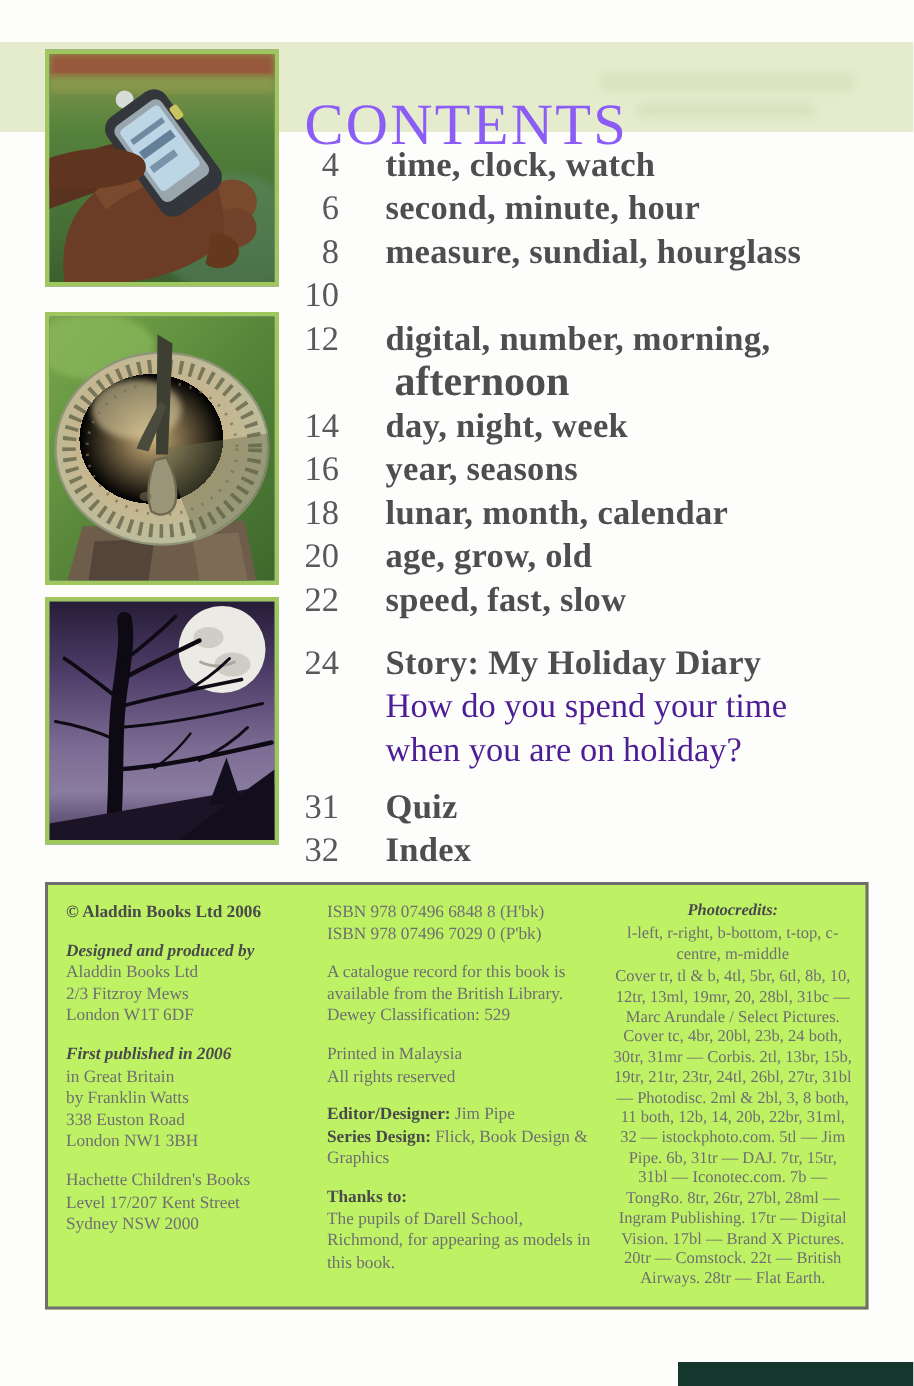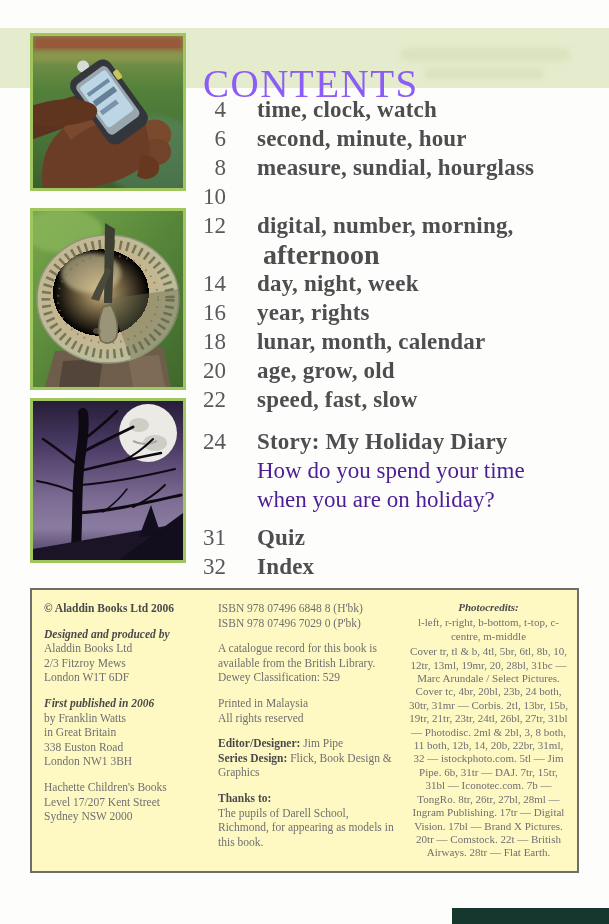--- a/index.html
+++ b/index.html
@@ -25,21 +25,21 @@
   
   .toc{position:absolute;left:190px;top:95px;width:400px;color:#4e4e50;}
   .row{display:flex;line-height:29px;font-size:23px;}
   .num{width:36px;text-align:right;flex:0 0 36px;color:#59595c;font-weight:400;}
   .lbl{margin-left:31px;font-weight:700;letter-spacing:.2px;}
   .cont{margin-left:73px;line-height:29px;font-size:28px;font-weight:700;}
   .sub{margin-left:67px;line-height:29px;font-size:23px;font-weight:400;color:#4c1d95;}
   .gap14{height:13px;} .gap10{height:9px;}
   
   .box{
-    position:absolute;left:30px;top:588px;width:549px;height:285px;background:#fef9c3;
+    position:absolute;left:30px;top:588px;width:549px;height:285px;background:#bef264;
     border:2px solid #6e6e6e;box-sizing:border-box;
     padding:11px 8px 8px 12px;
     display:grid;grid-template-columns:168px 184px 1fr;column-gap:6px;
     font-size:11.5px;line-height:14.6px;color:#6f6f72;
   }
   .box p{margin:0 0 11px 0;}
   .box .tight{margin-bottom:0;}
   .b{font-weight:700;color:#4a4a4c;}
   .bi{font-weight:700;font-style:italic;color:#4a4a4c;}
   .it{}
@@ -197,21 +197,21 @@
     <span class="num">12</span>
     <span class="lbl">digital, number, morning,</span>
   </div>
   <div class="cont">afternoon</div>
   <div class="row">
     <span class="num">14</span>
     <span class="lbl">day, night, week</span>
   </div>
   <div class="row">
     <span class="num">16</span>
-    <span class="lbl">year, rights</span>
+    <span class="lbl">year, seasons</span>
   </div>
   <div class="row">
     <span class="num">18</span>
     <span class="lbl">lunar, month, calendar</span>
   </div>
   <div class="row">
     <span class="num">20</span>
     <span class="lbl">age, grow, old</span>
   </div>
   <div class="row">
@@ -239,22 +239,22 @@
 </div>
 
 <div class="box">
   <div>
     <p class="b">© Aladdin Books Ltd 2006</p>
     <p class="tight bi">Designed and produced by</p>
     <p class="tight">Aladdin Books Ltd</p>
     <p class="tight">2/3 Fitzroy Mews</p>
     <p>London W1T 6DF</p>
     <p class="tight bi">First published in 2006</p>
+    <p class="tight">in Great Britain</p>
     <p class="tight">by Franklin Watts</p>
-    <p class="tight">in Great Britain</p>
     <p class="tight">338 Euston Road</p>
     <p>London NW1 3BH</p>
     <p class="tight">Hachette Children's Books</p>
     <p class="tight">Level 17/207 Kent Street</p>
     <p>Sydney NSW 2000</p>
   </div>
 
   <div>
     <p class="tight">ISBN 978 07496 6848 8 (H'bk)</p>
     <p>ISBN 978 07496 7029 0 (P'bk)</p>

